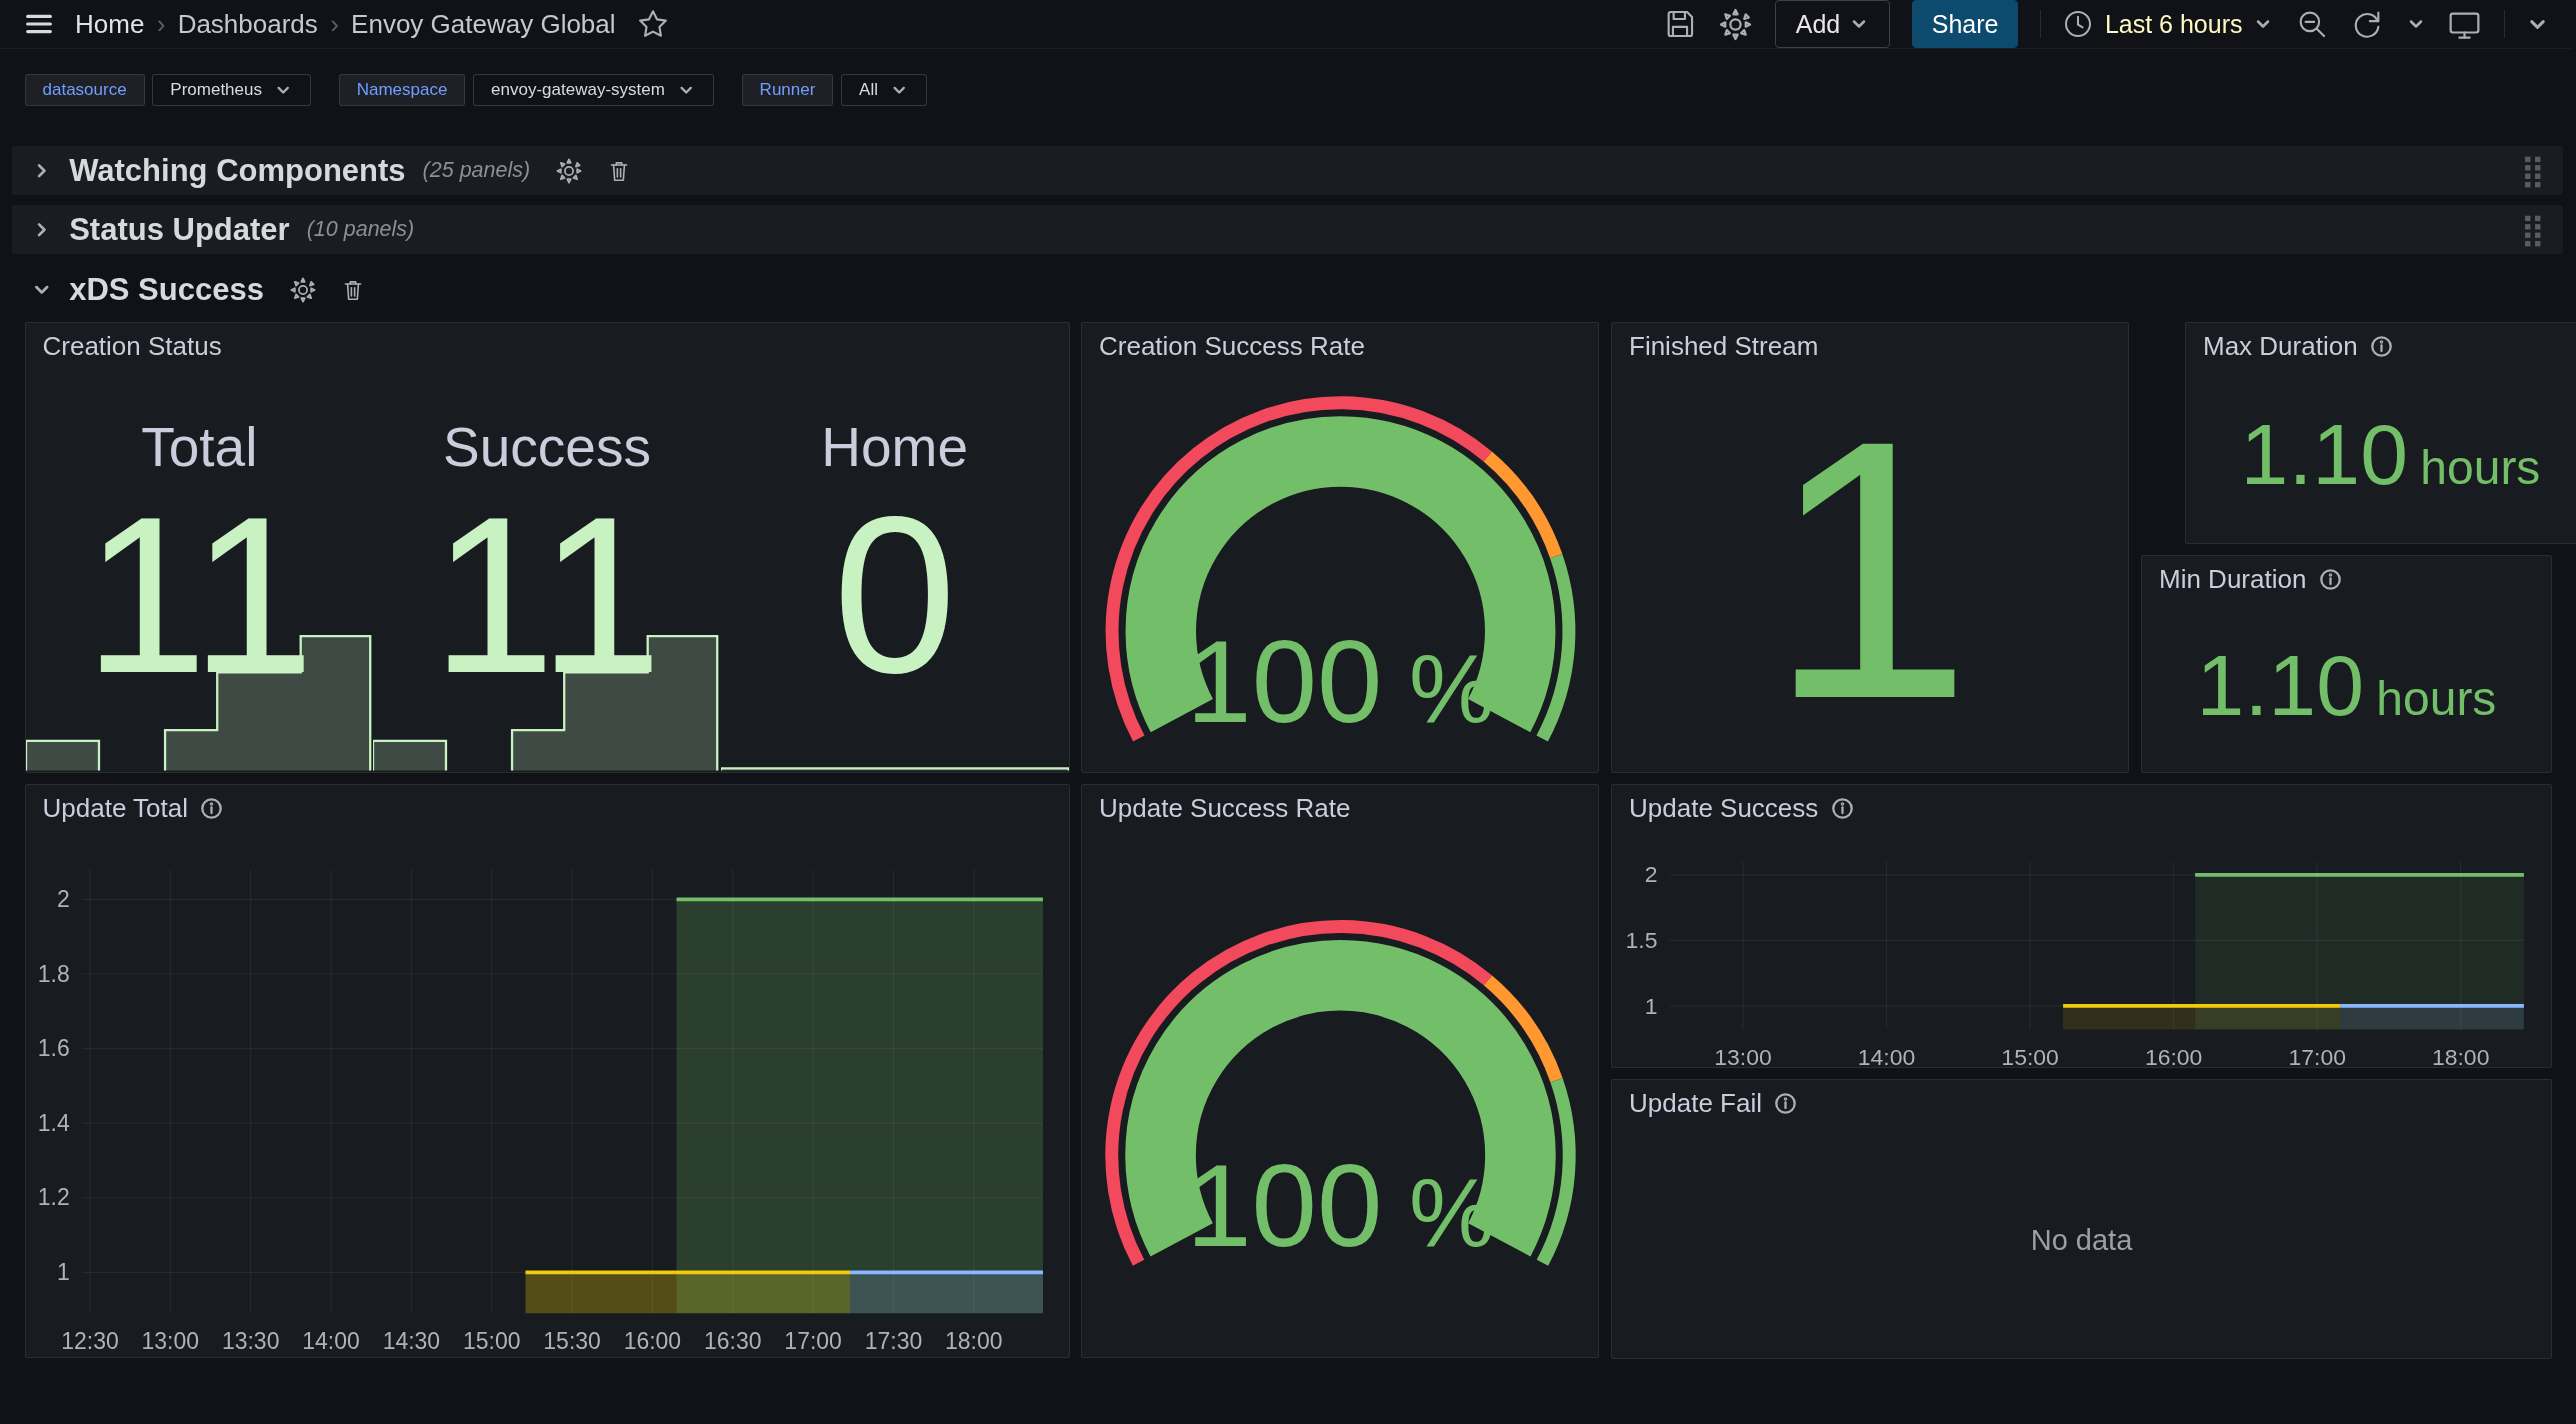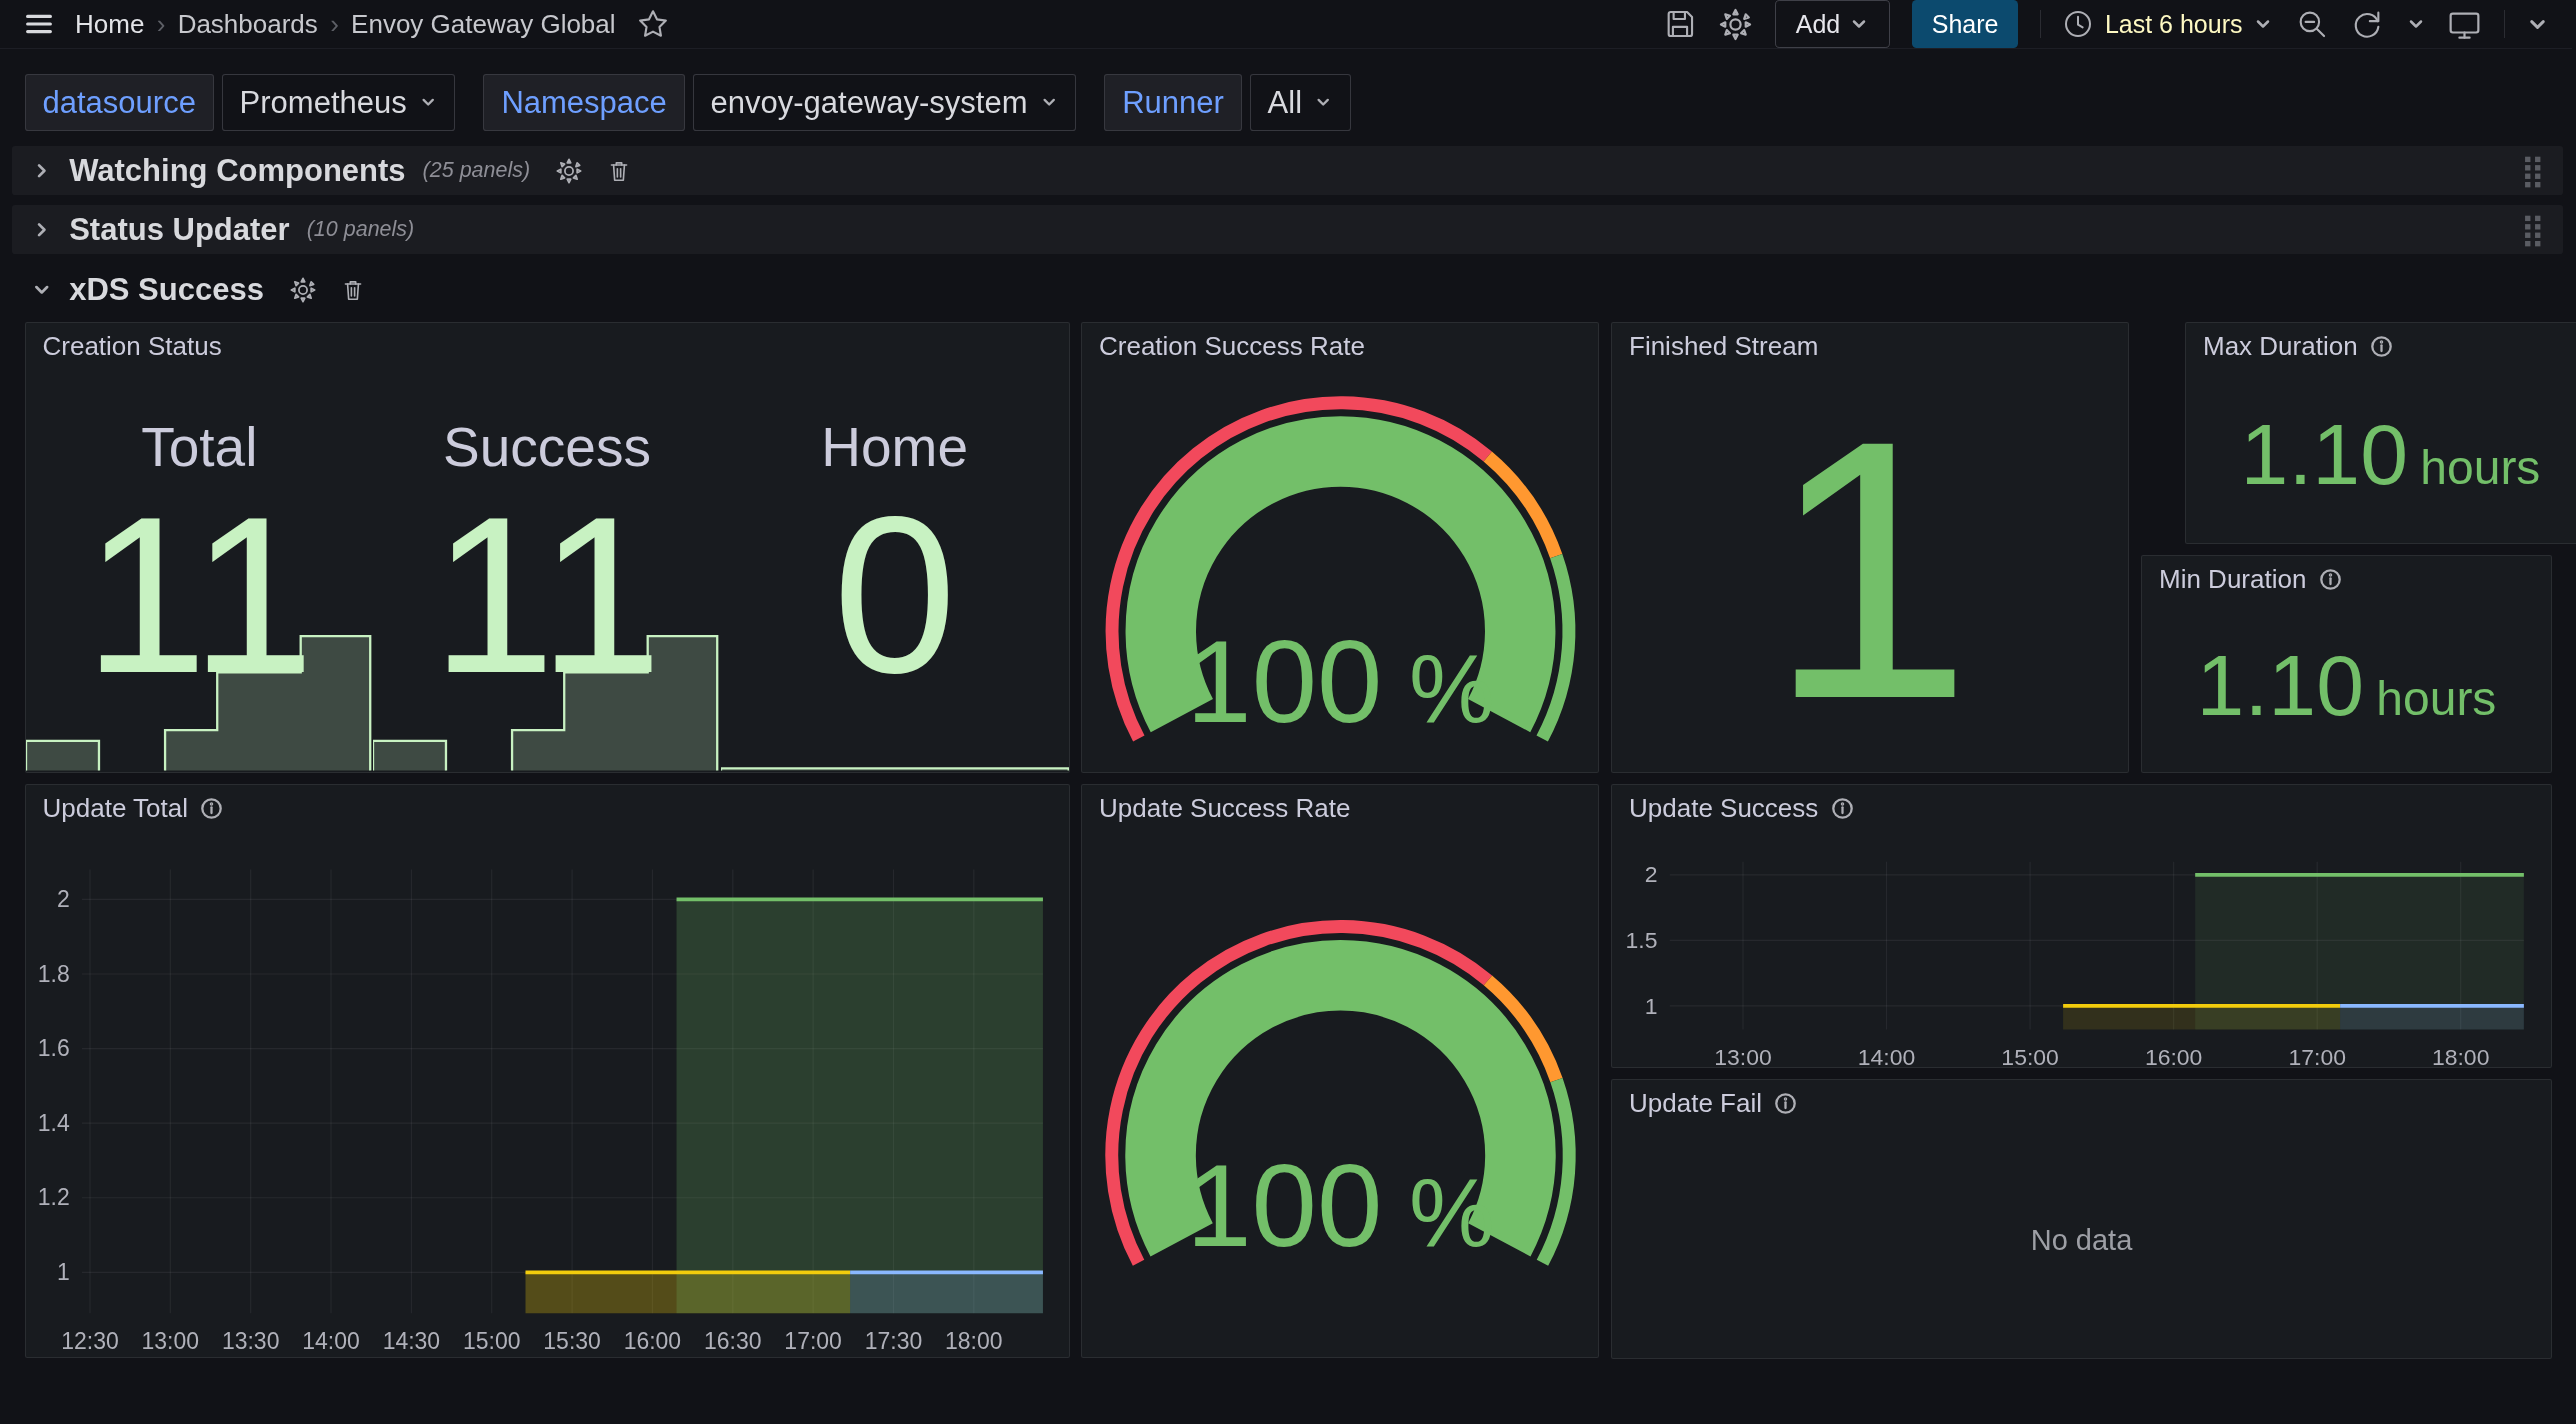--- a/index.html
+++ b/index.html
@@ -18,22 +18,22 @@
   .nav-right{margin-left:auto;display:flex;align-items:center;gap:21.5px;}
   .nav-divider{width:0.8px;height:28px;background:rgba(204,204,220,0.14);}
   .btn{display:flex;align-items:center;gap:9px;height:48px;padding:0 20px;border-radius:4.6px;
        font-size:25px;box-sizing:border-box;cursor:pointer;}
   .btn-outline{border:0.8px solid rgba(204,204,220,0.25);color:#e6e6ec;}
   .btn-primary{background:#0c4a6e;color:#ffffff;}
   .timegroup{display:flex;align-items:center;gap:10.7px;color:#fef9c3;font-size:25px;cursor:pointer;}
   
   .varbar{position:absolute;left:24.5px;top:74px;display:flex;align-items:center;gap:28px;}
   .vargroup{display:flex;align-items:center;gap:7.7px;}
-  .varchip{height:57px;display:flex;align-items:center;padding:0 17px;border-radius:3.1px;
-           box-sizing:border-box;font-size:31px;}
+  .varchip{height:32px;display:flex;align-items:center;padding:0 17px;border-radius:3.1px;
+           box-sizing:border-box;font-size:17px;}
   .varlabel{background:rgba(204,204,220,0.08);border:0.8px solid rgba(204,204,220,0.14);color:#6E9FFF;cursor:pointer;}
   .varvalue{background:#111217;border:0.8px solid rgba(204,204,220,0.20);color:#d9dadf;gap:12.3px;cursor:pointer;}
   
   .rowhdr{position:absolute;left:12.3px;width:2551px;height:49px;display:flex;align-items:center;
           gap:17px;padding:0 18.4px;box-sizing:border-box;border-radius:3.1px;}
   .rowhdr.shaded{background:rgba(204,204,220,0.055);}
   .rowtitle{font-size:31px;font-weight:700;color:#d8d9dd;cursor:pointer;}
   .rowcount{font-size:21.5px;font-style:italic;color:#8e8e96;}
   .rowicons{display:flex;align-items:center;gap:23px;margin-left:7.7px;}
   .draghandle{margin-left:auto;}

